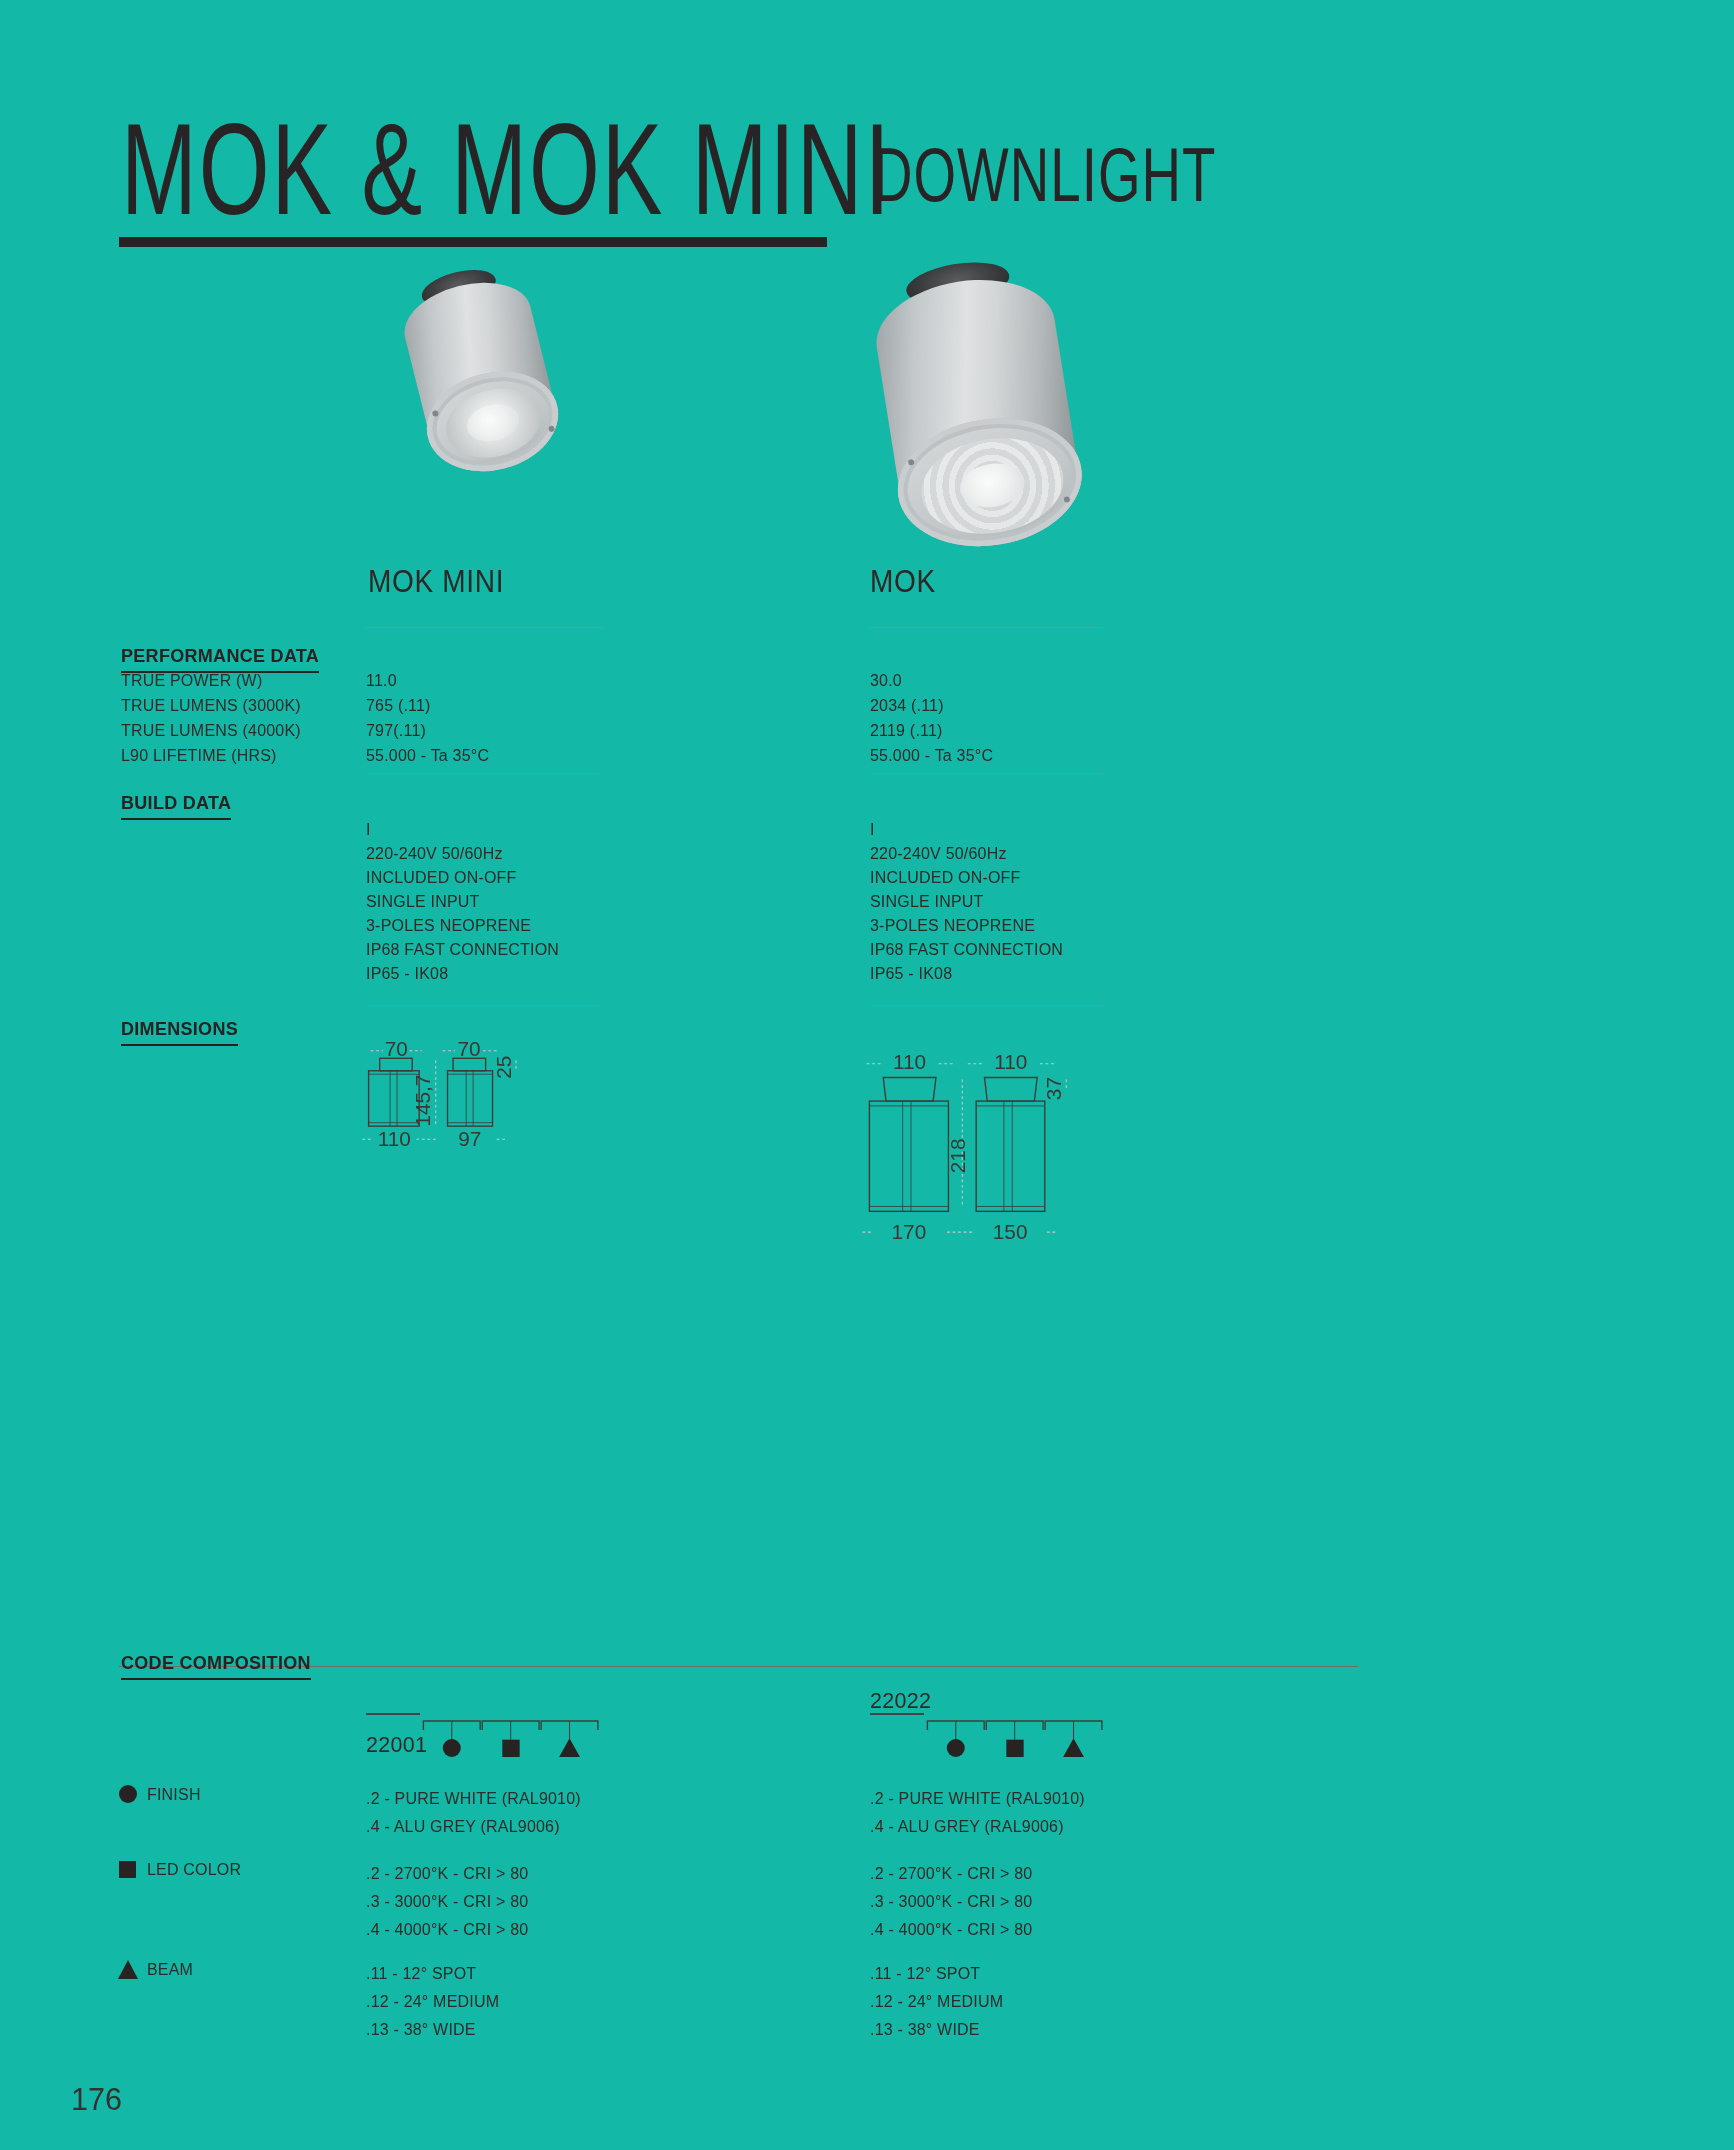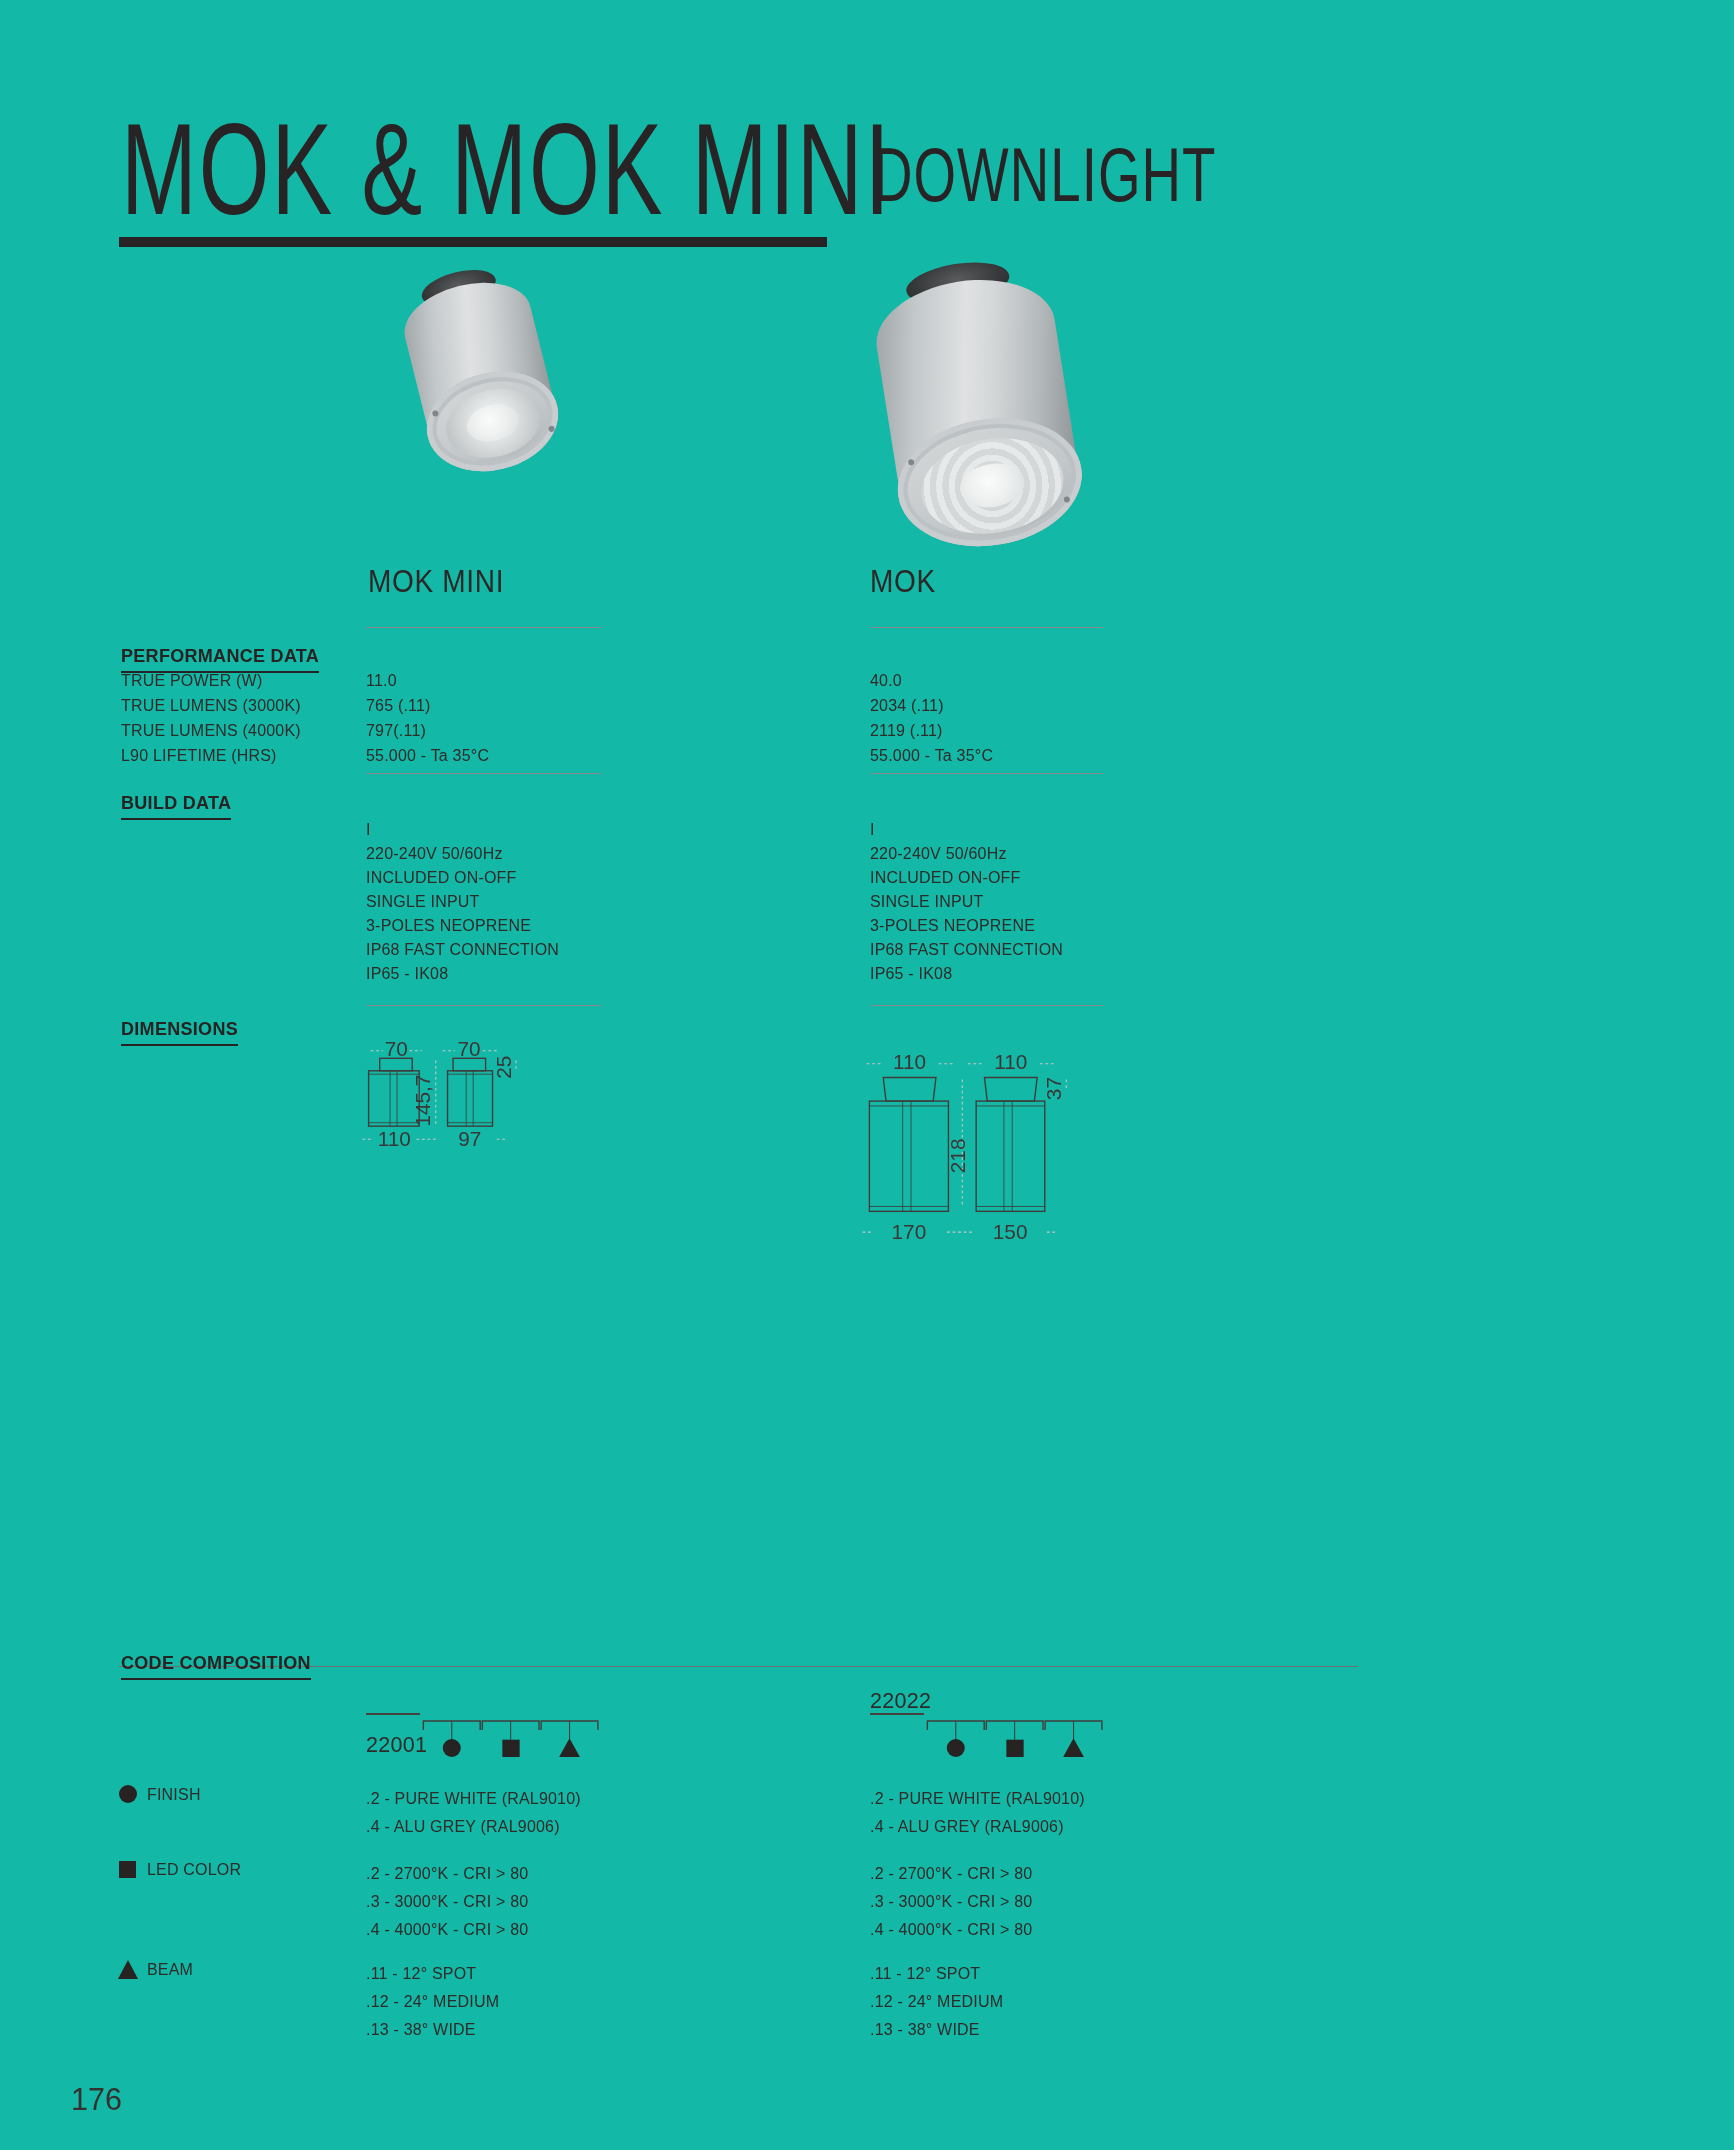--- a/index.html
+++ b/index.html
@@ -98,21 +98,21 @@
     <div class="t">TRUE LUMENS (4000K)</div>
     <div class="t">L90 LIFETIME (HRS)</div>
   </div>
   <div class="abs col" style="left:366px; top:668px;">
     <div class="t">11.0</div>
     <div class="t">765 (.11)</div>
     <div class="t">797(.11)</div>
     <div class="t">55.000 - Ta 35°C</div>
   </div>
   <div class="abs col" style="left:870px; top:668px;">
-    <div class="t">40.0</div>
+    <div class="t">30.0</div>
     <div class="t">2034 (.11)</div>
     <div class="t">2119 (.11)</div>
     <div class="t">55.000 - Ta 35°C</div>
   </div>
   <div class="rule" style="left:366px; top:773px; width:236px;"></div>
   <div class="rule" style="left:870px; top:773px; width:233px;"></div>
 
   <div class="abs" style="left:121px; top:793px;"><span class="hd">BUILD DATA</span></div>
   <div class="abs bcol" style="left:366px; top:818px;">
     <div class="t">I</div>

